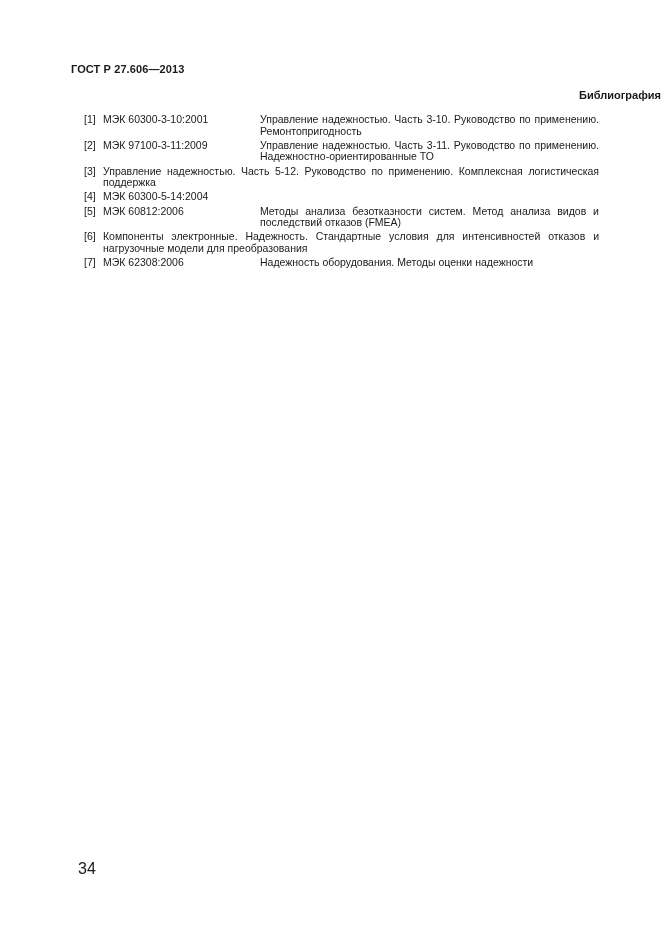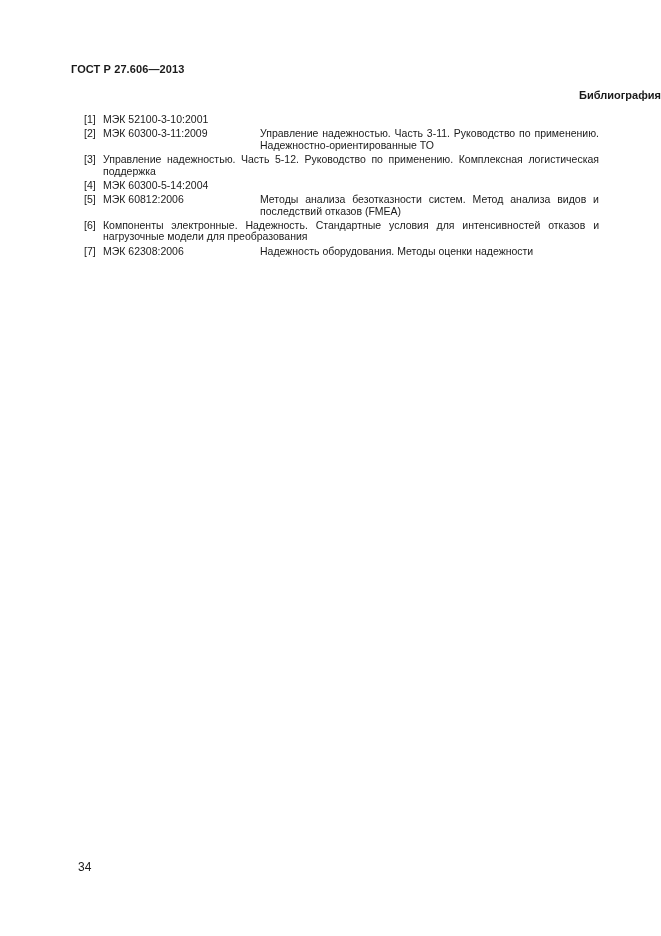--- a/index.html
+++ b/index.html
@@ -18,38 +18,39 @@
     }
     .biblio {
       position: absolute; left: 84px; top: 114px; width: 515px;
       font-size: 10.5px; line-height: 11.6px;
     }
     .entry { display: flex; margin-bottom: 2.6px; }
     .num { width: 19px; flex: none; }
     .code { width: 157px; flex: none; }
     .title { flex: 1; text-align: justify; text-align-last: left; }
     .page-number {
-      position: absolute; left: 78px; top: 860px; font-size: 12px;
+      position: absolute; left: 78px; top: 860px; font-size: 16px;
     }
   </style>
 </head>
 <body>
 
 <div class="page-header">ГОСТ Р 27.606—2013</div>
 
 <div class="section-title">Библиография</div>
 
 <div class="biblio">
   <div class="entry">
     <span class="num">[1]</span>
-    <span class="code">МЭК 52100-3-10:2001</span>
+    <span class="code">МЭК 60300-3-10:2001</span>
+    <span class="title">Управление надежностью. Часть 3-10. Руководство по применению. Ремонтопригодность</span>
   </div>
   <div class="entry">
     <span class="num">[2]</span>
-    <span class="code">МЭК 60300-3-11:2009</span>
+    <span class="code">МЭК 97100-3-11:2009</span>
     <span class="title">Управление надежностью. Часть 3-11. Руководство по применению. Надежностно-ориентированные ТО</span>
   </div>
   <div class="entry">
     <span class="num">[3]</span>
     <span class="title">Управление надежностью. Часть 5-12. Руководство по применению. Комплексная логистическая поддержка</span>
   </div>
   <div class="entry">
     <span class="num">[4]</span>
     <span class="code">МЭК 60300-5-14:2004</span>
   </div>

